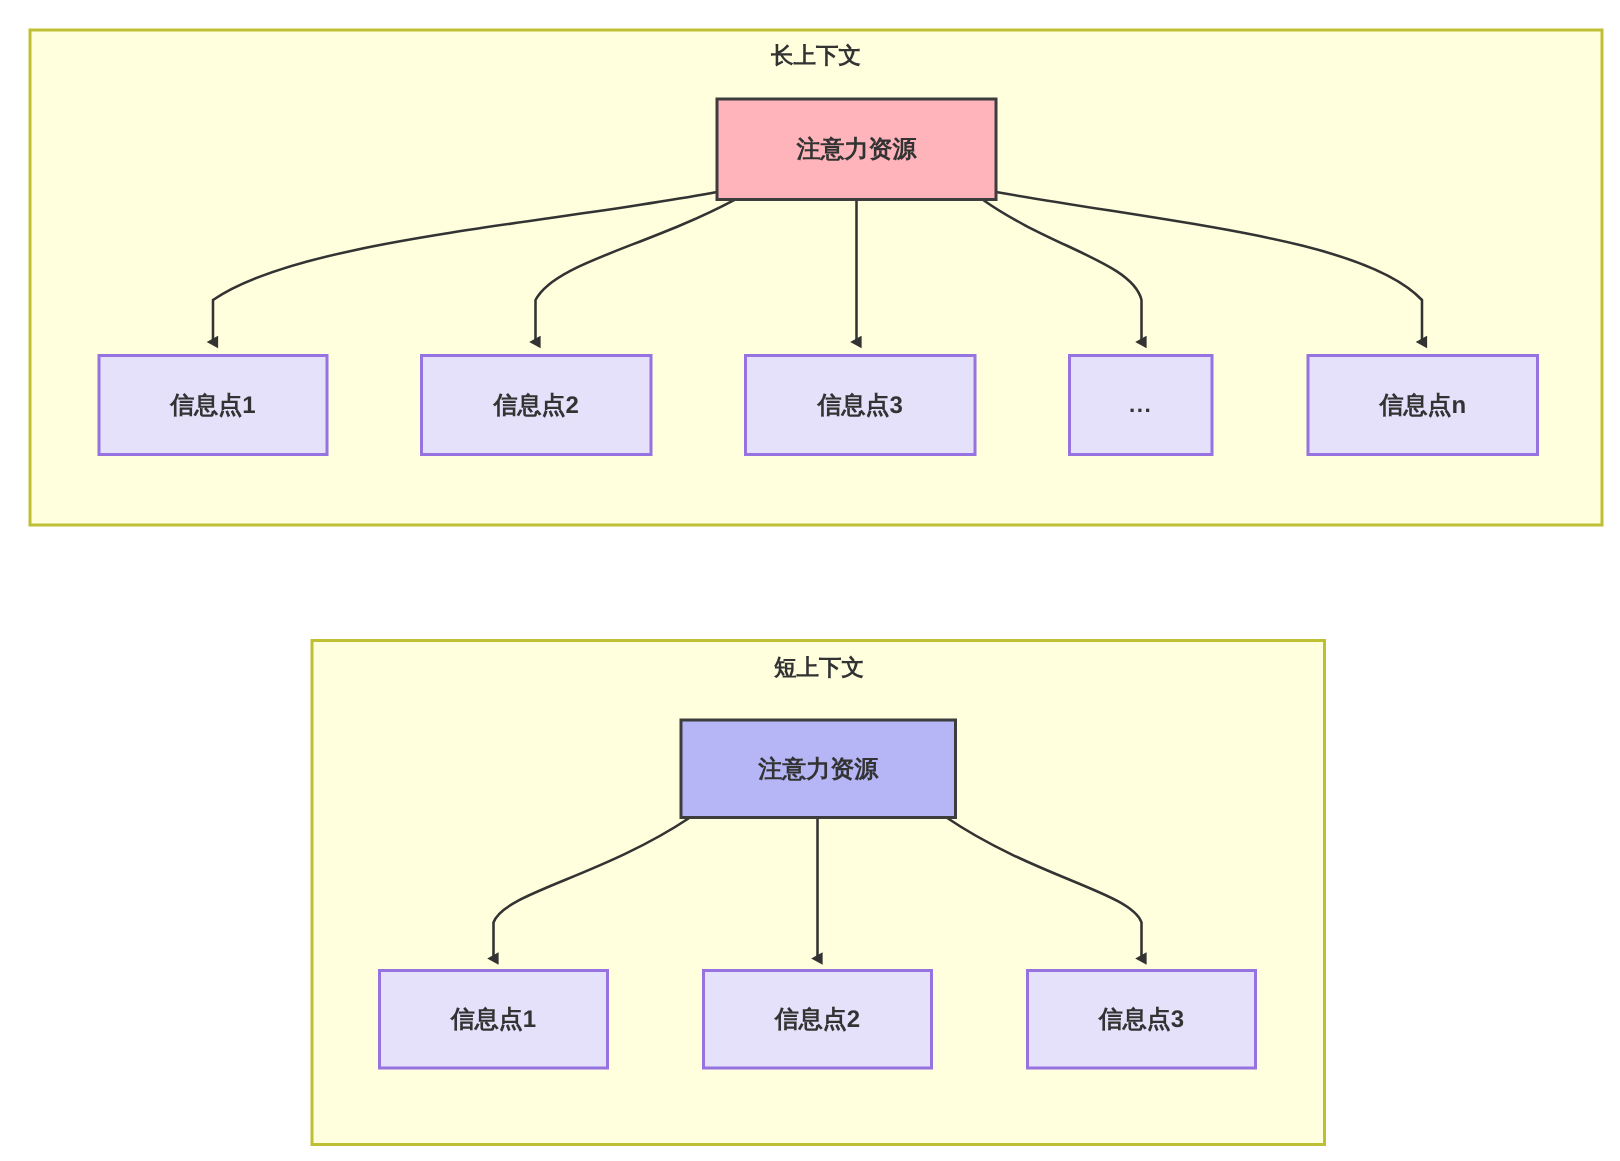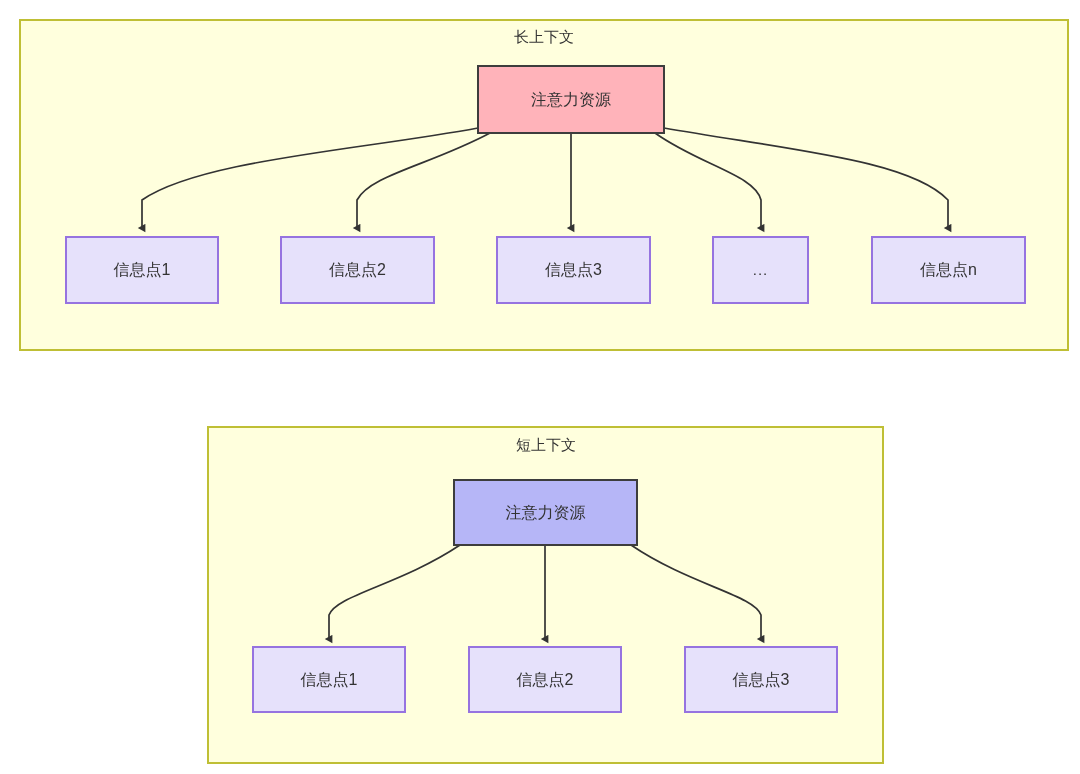--- a/index.html
+++ b/index.html
@@ -10,20 +10,21 @@
   body {
     width: 1080px;
     height: 774px;
     font-family: "Liberation Sans", "DejaVu Sans", sans-serif;
     overflow: hidden;
   }
   #diagram-root {
     position: relative;
     width: 1028px;
     height: 774px;
+    font-weight: bold;
   }
   svg.canvas {
     position: absolute;
     top: 0;
     left: 0;
     width: 1080px;
     height: 774px;
     display: block;
   }
   .group-frame {

